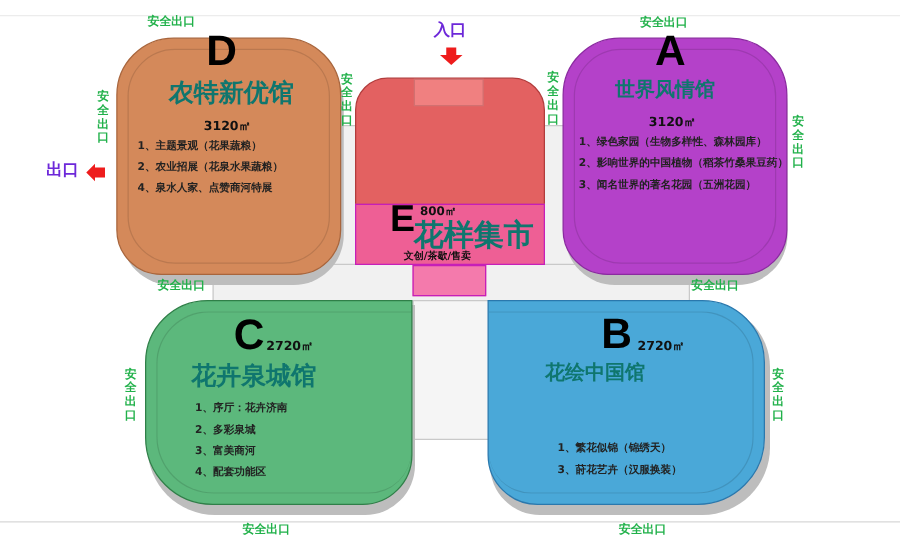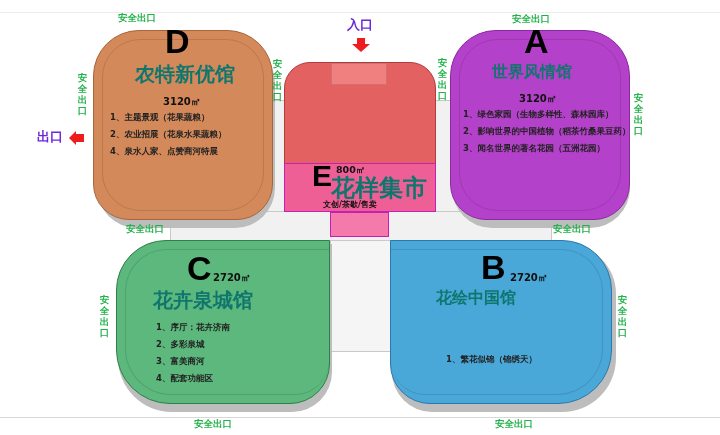--- a/index.html
+++ b/index.html
@@ -92,20 +92,21 @@
 
 <div class="shadow" style="left:392px; top:244px; width:224px; height:168px; border-radius:0 50px 54px 40px;"></div>
 <div class="hall" style="left:390px; top:240px; width:222px; height:164px; background:#4aa8d8; border:1px solid #2a78ad; border-radius:0 50px 54px 40px;">
   <div class="inner" style="left:0; top:8px; right:8px; bottom:8px; border-radius:0 42px 46px 34px; border-left:none;"></div>
 </div>
 <div class="letter" style="left:481px; top:250px; font-size:34px;">B</div>
 <div class="area" style="left:510px; top:273px; font-size:10px;">2720㎡</div>
 <div class="hall-name" style="left:436px; top:290px; font-size:16px;">花绘中国馆</div>
 <ul class="items" style="left:446px; top:319px;margin-top:32px;">
   <li>1、繁花似锦（锦绣天）</li>
+  <li>3、莳花艺卉（汉服换装）</li>
 </ul>
 
 <div class="red-label" style="left:347px; top:18px;">入口</div>
 <div style="position:absolute; left:352px; top:38px; width:0; height:0;">
   <div style="position:absolute; left:5px; top:0; width:8px; height:6px; background:#ee1c1c;"></div>
   <div style="position:absolute; left:0; top:6px; width:0; height:0; border-left:9px solid transparent; border-right:9px solid transparent; border-top:8px solid #ee1c1c;"></div>
 </div>
 
 <div class="red-label" style="left:37px; top:130px;">出口</div>
 <div style="position:absolute; left:69px; top:131px;">

